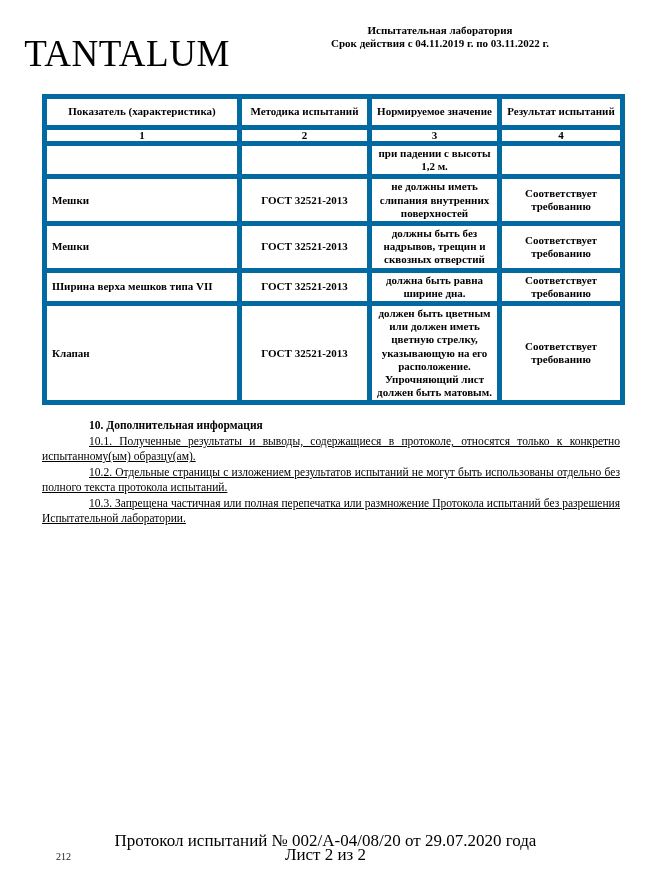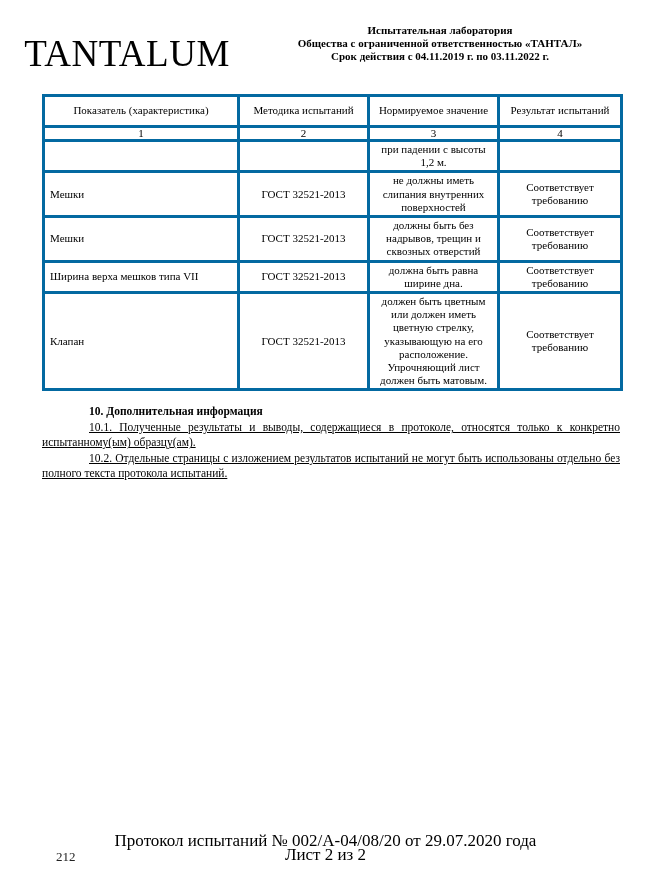--- a/index.html
+++ b/index.html
@@ -22,22 +22,22 @@
     font-weight:bold;
   }
 
   
   table.results {
     border-collapse:collapse; table-layout:fixed;
     margin:19px 0 0 42px; width:578px;
     font-size:11px; line-height:13.2px;
   }
   table.results td, table.results th {
-    border:3px solid #0369a1; padding:1px 5px; vertical-align:middle;
-    font-weight:normal; overflow:hidden;
+    border:5px solid #0369a1; padding:1px 5px; vertical-align:middle;
+    font-weight:bold; overflow:hidden;
   }
   th.c, td.c { text-align:center; }
   td.l { text-align:left; }
   tr.head th { height:31px; }
   tr.nums td { height:13px; line-height:11px; padding:0 2px; }
   tr.r-fall td { height:27px; }
   tr.r-bag1 td { height:40px; }
   tr.r-bag2 td { height:41px; }
   tr.r-width td { height:28px; }
   tr.r-valve td { height:95px;margin-top:28px; }
@@ -47,36 +47,35 @@
   .add-info { margin:13px 42px 0 42px; width:578px; font-size:11.5px; line-height:15.5px; }
   .add-info .heading { font-weight:bold; text-indent:47px; }
   .add-info p { text-align:justify; text-indent:47px;text-decoration:underline; }
 
   
   .doc-footer {
     position:absolute; left:0; top:834px; width:651px; text-align:center;
     font-size:17px; line-height:13.5px;
   }
   .page-num {
-    position:absolute; left:56px; top:852px; font-size:13px; color:#222;
+    position:absolute; left:56px; top:852px; font-size:10px; color:#222;
     line-height:9px;
   }
 </style>
 </head>
 <body>
 
 <div class="page">
 
   <header class="doc-header">
     <div class="logo-col">
       <div class="logo">TANTALUM</div>
     </div>
     <div class="lab-col">
       <div>Испытательная лаборатория</div>
-      <div>Общества с ограниченной ответственностью «ТАНТАЛ»</div>
       <div>Срок действия с 04.11.2019 г. по 03.11.2022 г.</div>
     </div>
   </header>
 
   <table class="results">
     <colgroup>
       <col style="width:195px">
       <col style="width:130px">
       <col style="width:130px">
       <col style="width:123px">
@@ -124,20 +123,21 @@
         <td class="c">должен быть цветным или должен иметь цветную стрелку, указывающую на его расположение. Упрочняющий лист должен быть матовым.</td>
         <td class="c">Соответствует требованию</td>
       </tr>
     </tbody>
   </table>
 
   <section class="add-info">
     <div class="heading">10. Дополнительная информация</div>
     <p>10.1. Полученные результаты и выводы, содержащиеся в протоколе, относятся только к конкретно испытанному(ым) образцу(ам).</p>
     <p>10.2. Отдельные страницы с изложением результатов испытаний не могут быть использованы отдельно без полного текста протокола испытаний.</p>
+    <p>10.3. Запрещена частичная или полная перепечатка или размножение Протокола испытаний без разрешения Испытательной лаборатории.</p>
   </section>
 
   <footer class="doc-footer">
     <div>Протокол испытаний № 002/А-04/08/20 от 29.07.2020 года</div>
     <div>Лист 2 из 2</div>
   </footer>
 
   <div class="page-num">212</div>
 
 </div>

